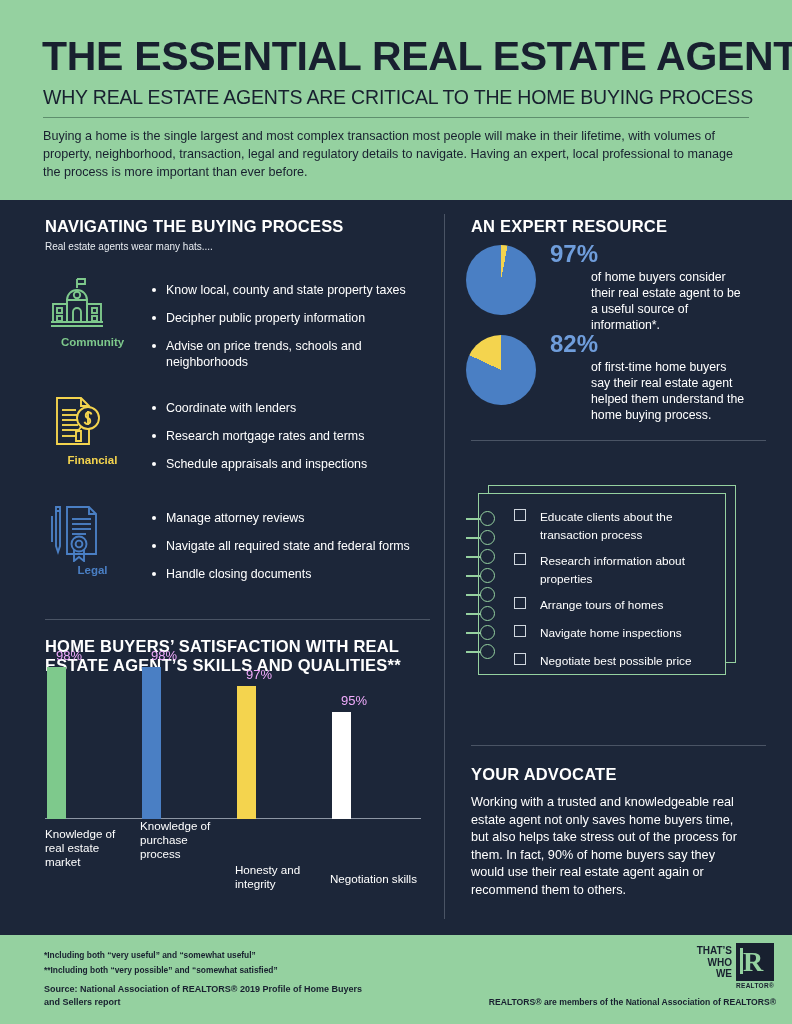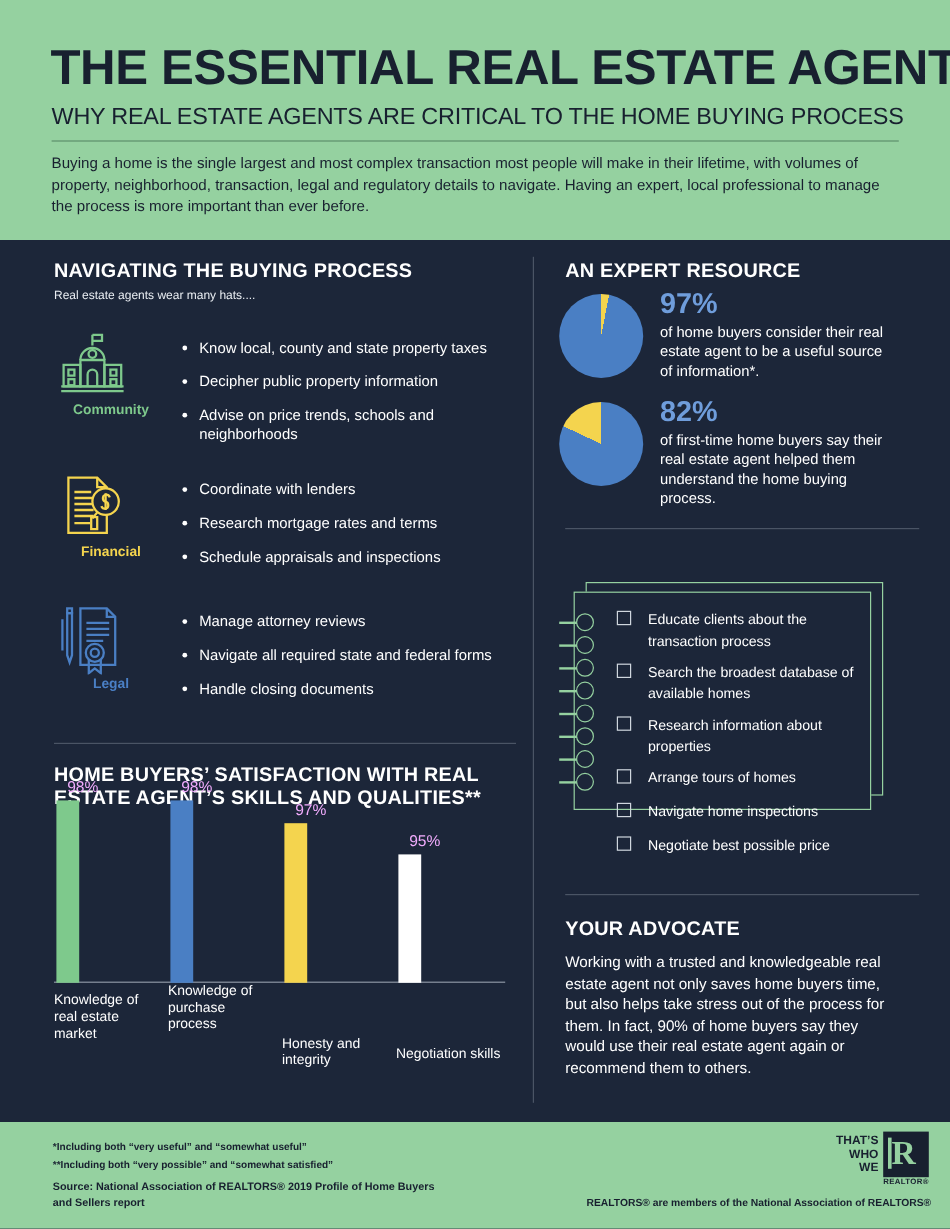--- a/index.html
+++ b/index.html
@@ -111,21 +111,21 @@
   
   .right{position:absolute;left:444px;top:0;width:348px;height:735px;}
   #expertTitle{position:absolute;left:27px;top:17px;font-size:16.5px;}
   .pie-row{position:absolute;left:22px;}
   .pie{position:absolute;left:0;top:0;width:70px;height:70px;border-radius:50%;}
   .pie-txt{position:absolute;left:84px;top:-4px;width:196px;}
   .pct{
     font-size:24px;font-weight:bold;color:#6f9ddb;line-height:26px;
     font-family:"Liberation Sans Narrow","Liberation Sans",sans-serif;
   }
-  .pie-desc{font-size:12.3px;line-height:16px;color:#ffffff;margin-top:2px;}
+  .pie-desc{font-size:12.3px;line-height:16px;color:#ffffff;margin-top:2px;margin-left:41px;}
 
   .hrule-right{position:absolute;left:27px;width:295px;height:1px;background:#4a5465;}
   #todoTitle{position:absolute;left:27px;top:260px;font-size:16.5px;}
 
   .notepad{position:absolute;left:22px;top:285px;width:290px;height:200px;text-decoration:underline;}
   .pad-back{
     position:absolute;left:22px;top:0;width:248px;height:178px;
     border:1.6px solid #95d1a0;box-sizing:border-box;
   }
   .pad-front{
@@ -369,24 +369,20 @@
         <div class="ring-line" style="top:166px;"></div>
         <div class="ring" style="top:159px;"></div>
 
         <div class="todo-items">
           <div class="todo-item">
             <span class="cbox"></span>
             <span class="todo-text">Educate clients about the transaction process</span>
           </div>
           <div class="todo-item">
             <span class="cbox"></span>
-            <span class="todo-text">Search the broadest database of available homes</span>
-          </div>
-          <div class="todo-item">
-            <span class="cbox"></span>
             <span class="todo-text">Research information about properties</span>
           </div>
           <div class="todo-item">
             <span class="cbox"></span>
             <span class="todo-text">Arrange tours of homes</span>
           </div>
           <div class="todo-item">
             <span class="cbox"></span>
             <span class="todo-text">Navigate home inspections</span>
           </div>

